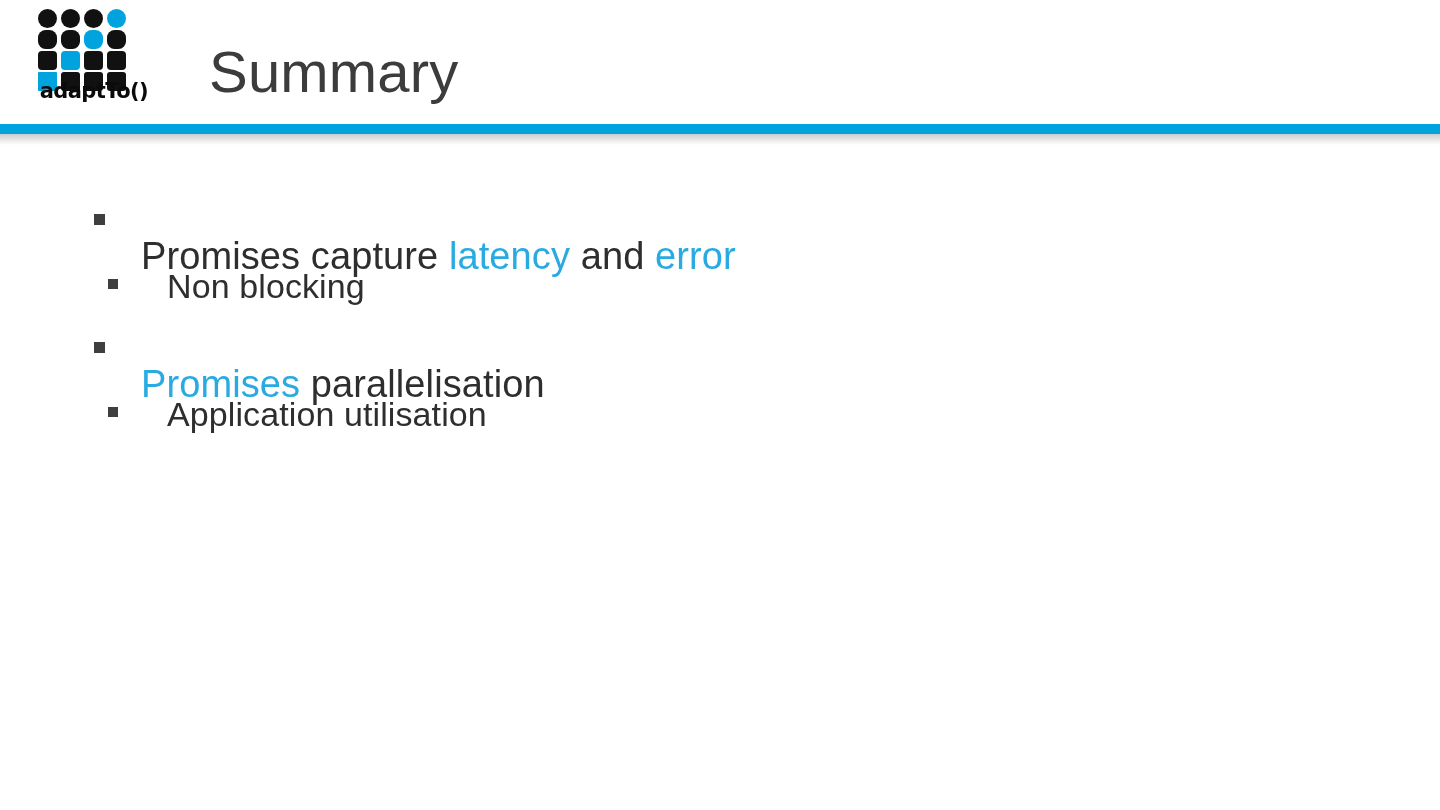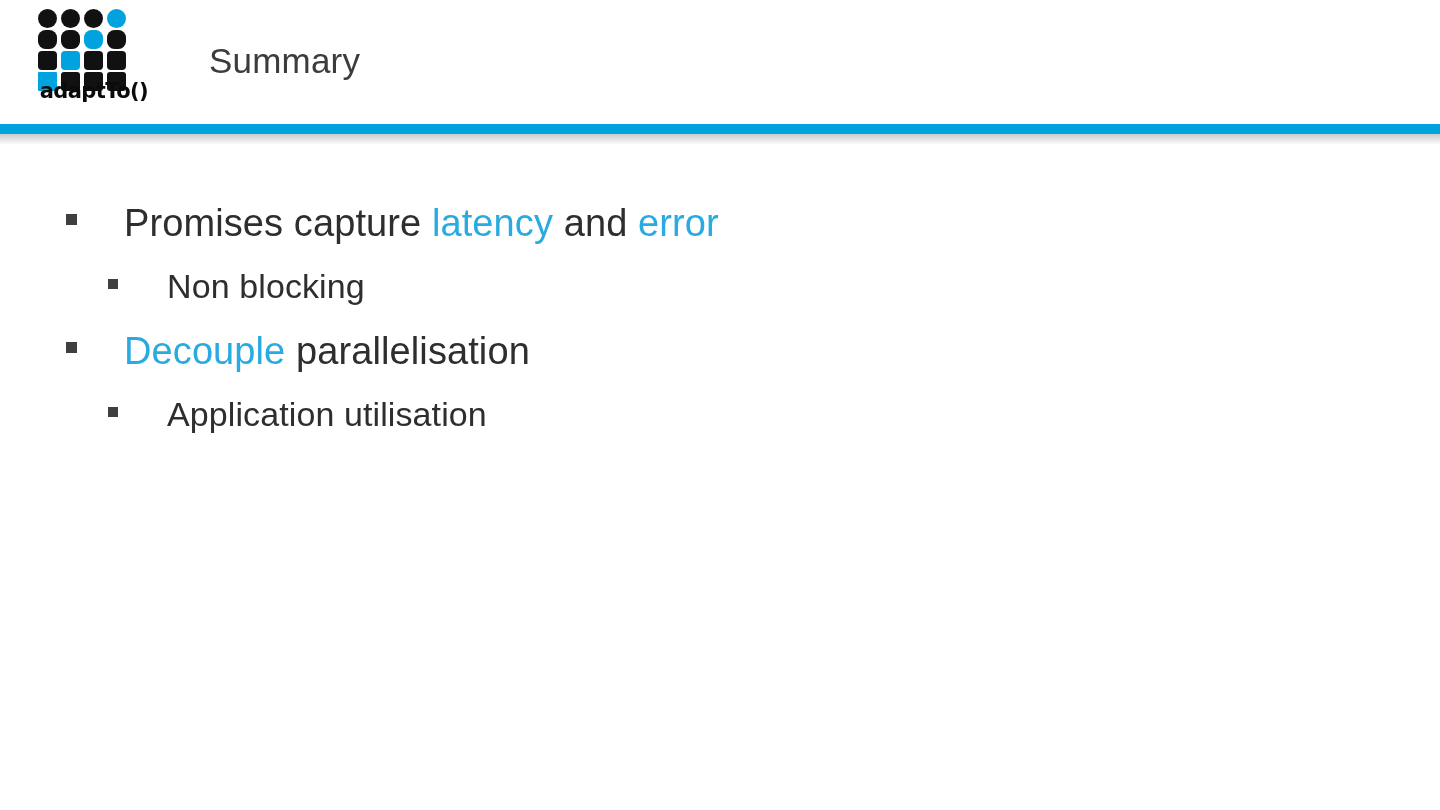--- a/index.html
+++ b/index.html
@@ -75,21 +75,21 @@
     font-size: 21px;
     letter-spacing: -0.6px;
     color: #0b0b0b;
     white-space: nowrap;
   }
 
   .slide-title {
     position: absolute;
     left: 209px;
     top: 43px;
-    font-size: 35px;
+    font-size: 58px;
     font-weight: 400;
     color: #3c3c3c;
     letter-spacing: 0.2px;
     line-height: 1;
     white-space: nowrap;
   }
 
   
   .divider-bar {
     position: absolute;
@@ -121,22 +121,23 @@
 
   .bullet-row {
     position: relative;
     display: flex;
     align-items: flex-start;
     white-space: nowrap;
   }
 
   
   .bullet-row.lvl1 {
-    padding-left: 66px;
+    padding-left: 94px;
     height: 66px;
+    flex-direction: column;
   }
   .bullet-row.lvl1 .bullet-marker {
     width: 11px;
     height: 11px;
     background: #3f3f3f;
     margin-top: 22px;
     flex: 0 0 auto;
   }
   .bullet-row.lvl1 .bullet-text {
     margin-left: 47px;
@@ -211,21 +212,21 @@
         <li class="bullet-row lvl1">
           <span class="bullet-marker"></span>
           <span class="bullet-text"><span>Promises capture </span><span class="accent">latency</span><span> and </span><span class="accent">error</span></span>
         </li>
         <li class="bullet-row lvl2">
           <span class="bullet-marker"></span>
           <span class="bullet-text"><span>Non blocking</span></span>
         </li>
         <li class="bullet-row lvl1">
           <span class="bullet-marker"></span>
-          <span class="bullet-text"><span class="accent">Decouple</span><span> parallelisation</span></span>
+          <span class="bullet-text"><span class="accent">Promises</span><span> parallelisation</span></span>
         </li>
         <li class="bullet-row lvl2">
           <span class="bullet-marker"></span>
           <span class="bullet-text"><span>Application utilisation</span></span>
         </li>
       </ul>
   </main>
 
 </div>
 

